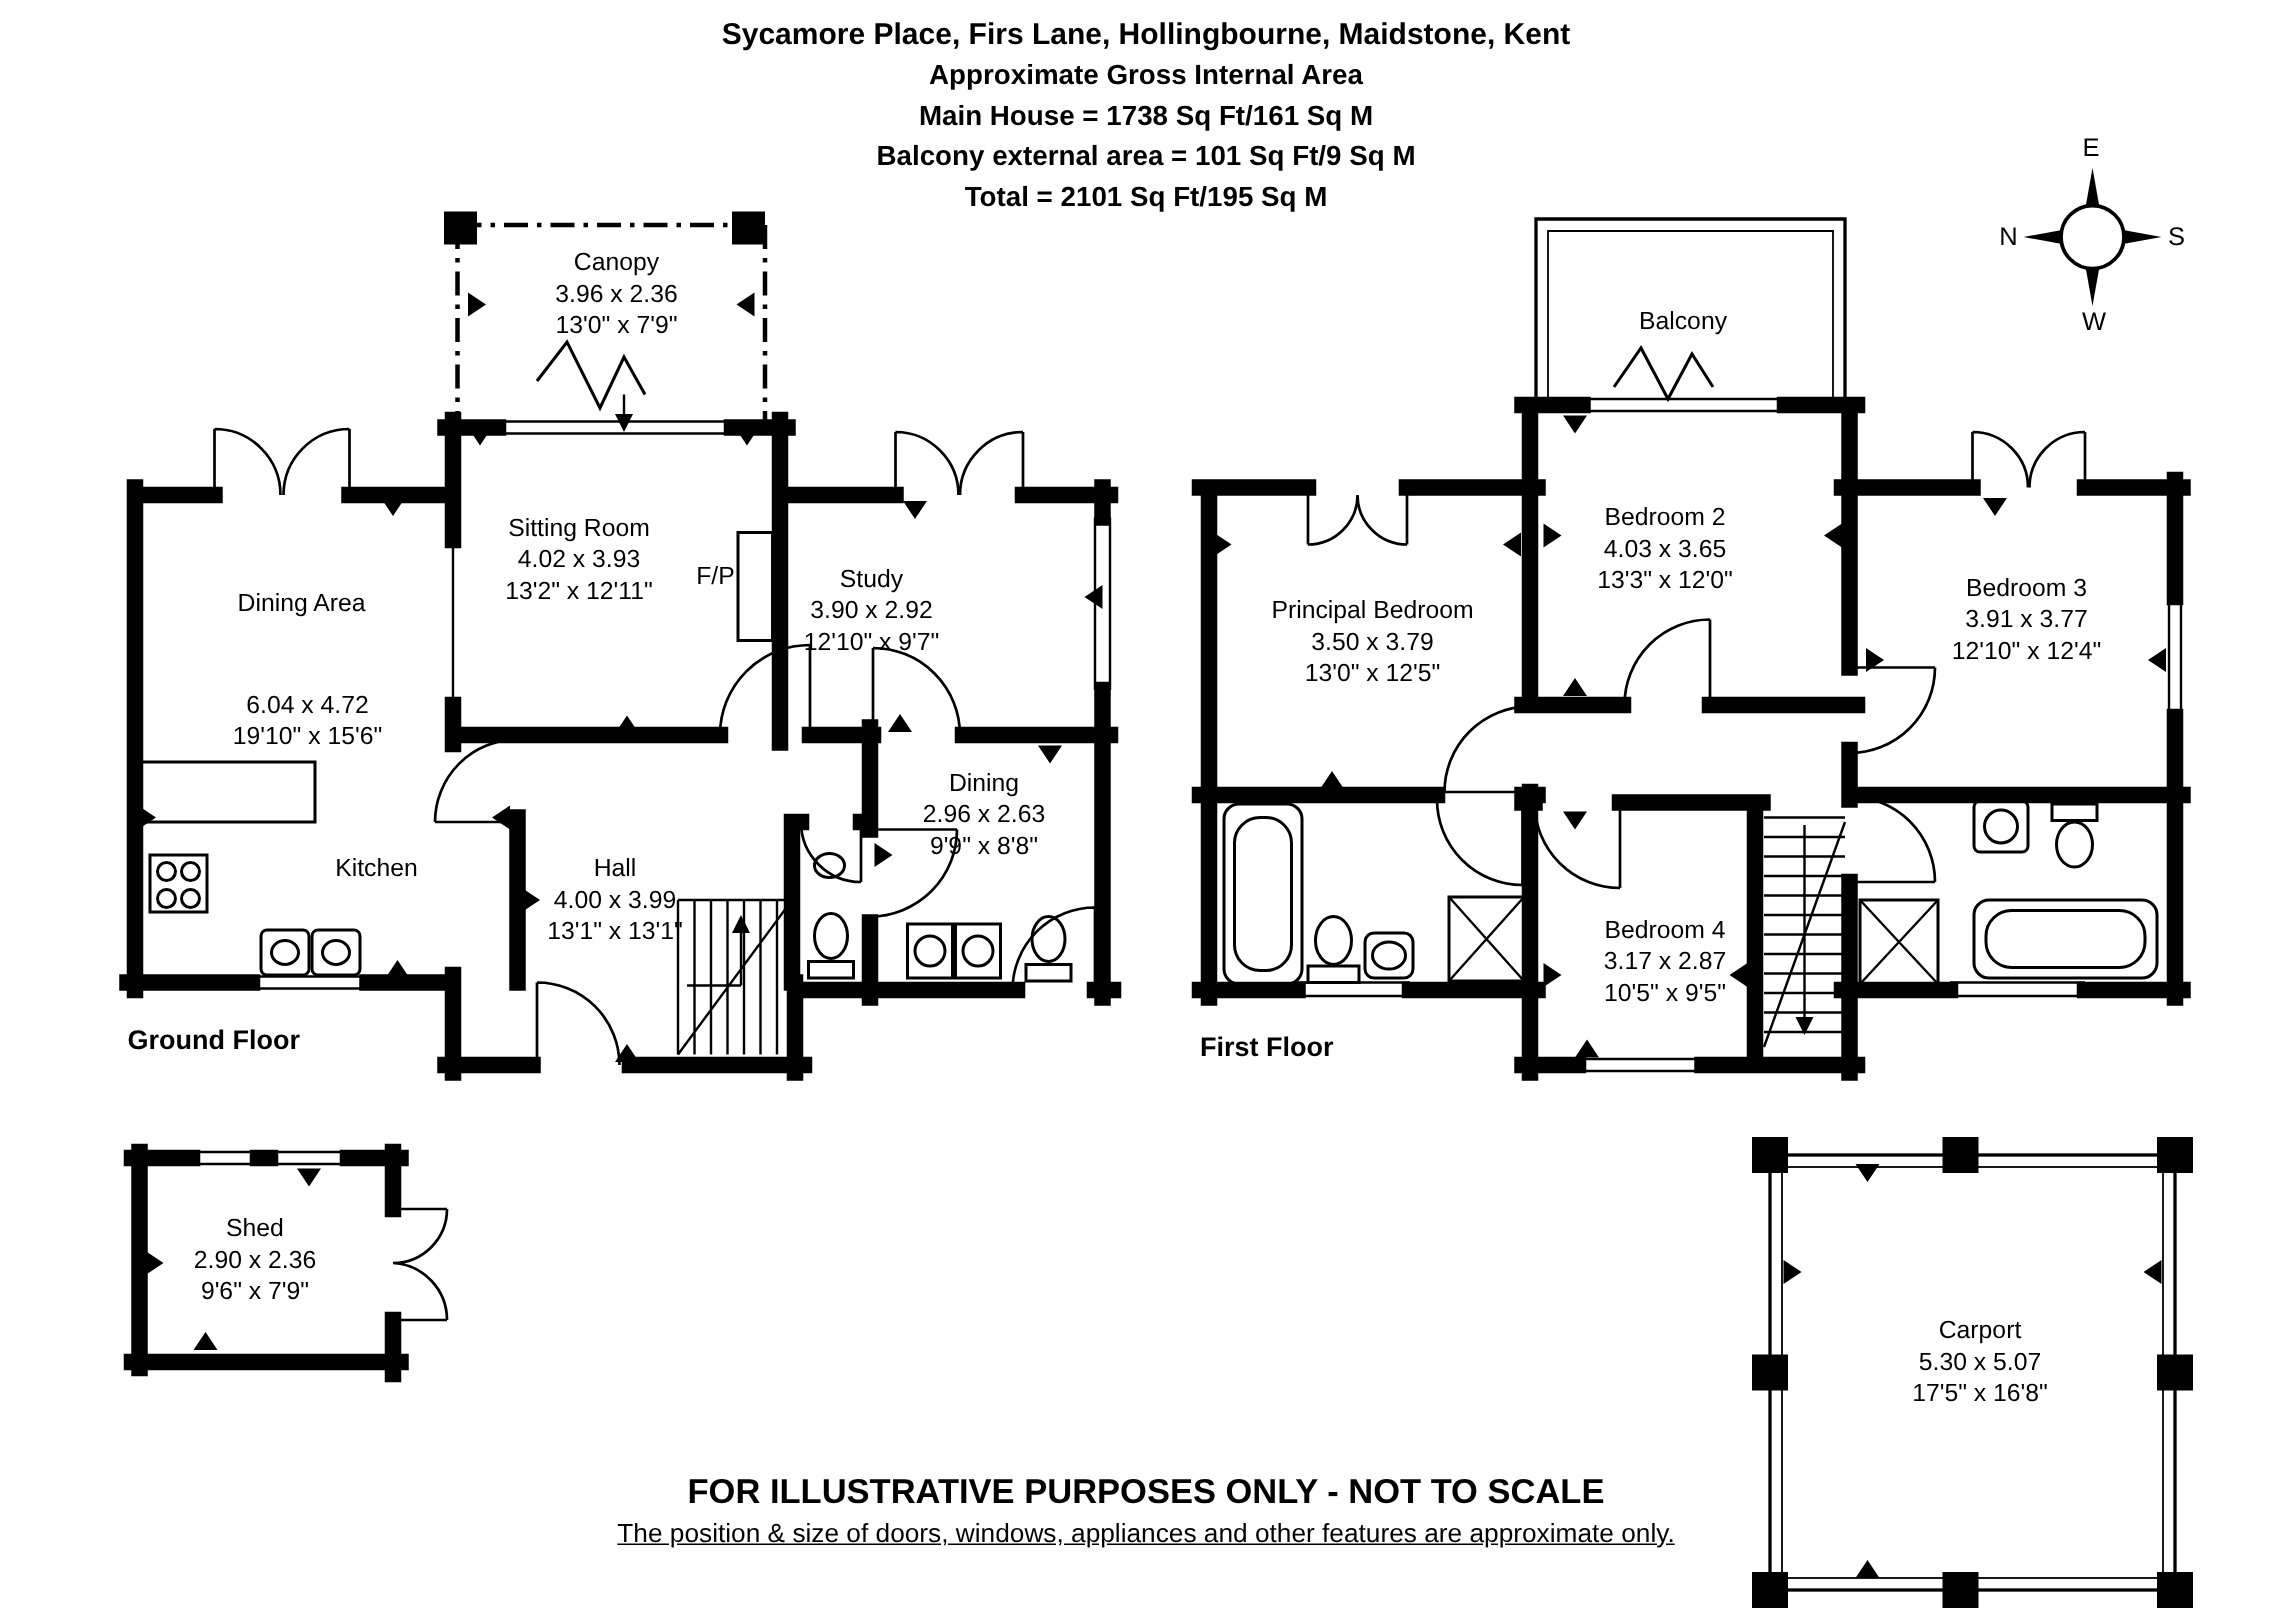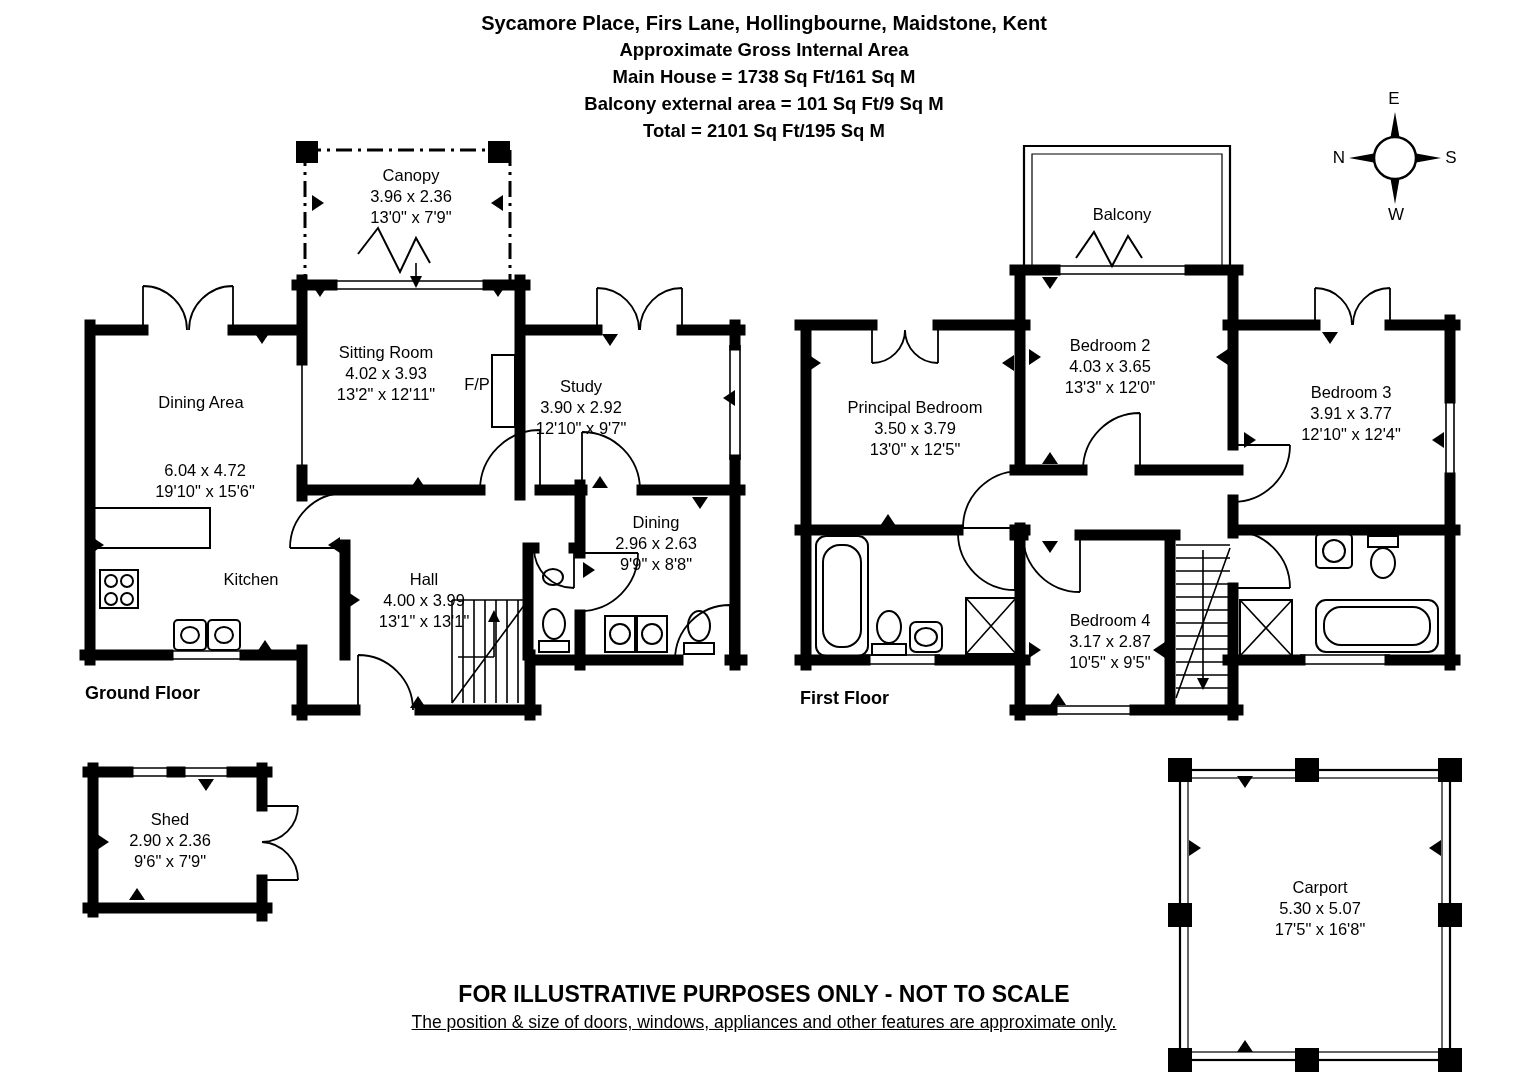--- a/index.html
+++ b/index.html
@@ -241,21 +241,21 @@
   </div>
   <div class="lbl" style="left:205px;top:460px">
     <div>6.04 x 4.72</div>
     <div>19'10" x 15'6"</div>
   </div>
 
   <div class="lbl" style="left:251px;top:569px">
     <div>Kitchen</div>
   </div>
 
-  <div class="lbl" style="left:424px;top:569px">
+  <div class="lbl" style="left:410px;top:569px">
     <div>Hall</div>
     <div>4.00 x 3.99</div>
     <div>13'1" x 13'1"</div>
   </div>
 
   <div class="lbl" style="left:656px;top:512px">
     <div>Dining</div>
     <div>2.96 x 2.63</div>
     <div>9'9" x 8'8"</div>
   </div>

